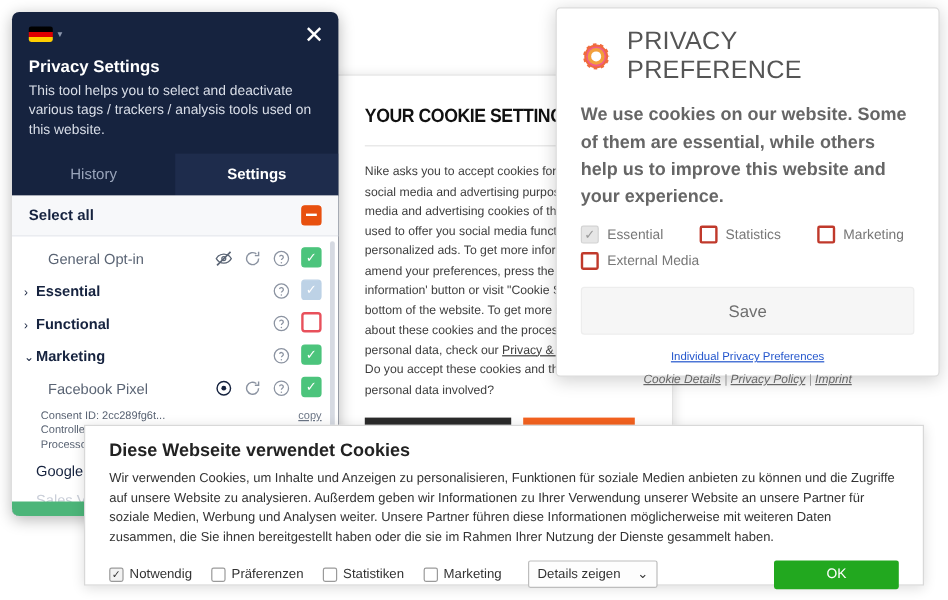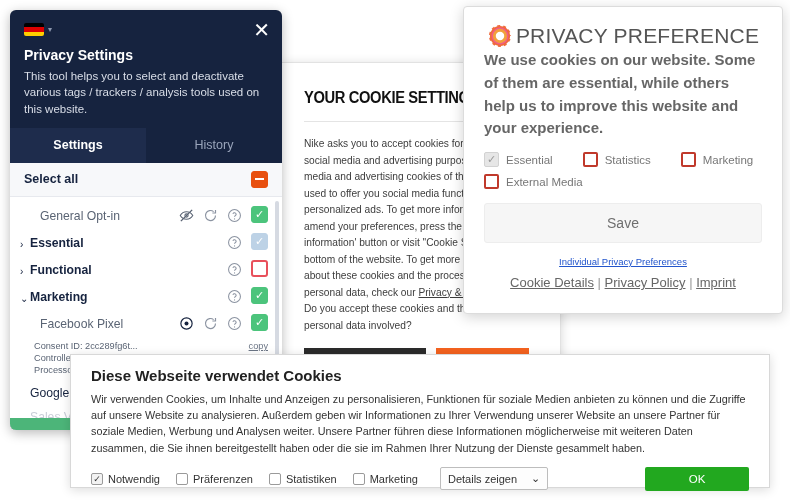--- a/index.html
+++ b/index.html
@@ -99,37 +99,37 @@
   .nk-btn.orange { background: #f4621f; }
   .nk-foot { font-size: 9px; color: #555; line-height: 1.6; margin-top: 18px; padding-top: 13px; border-top: 1px solid #ececec;}
   .nk-foot a { color: #555; }
 
   
   .panel-pref {
     position: absolute; left: 463px; top: 6px; width: 320px; height: 308px;
     background: #fff; border: 1px solid #dcdcdc; border-radius: 4px;
     box-shadow: 0 3px 14px rgba(0,0,0,.18); z-index: 4; padding: 16px 20px;
   }
-  .pp-head { display: flex; align-items: center; gap: 3px; justify-content: center; }
+  .pp-head { display: flex; align-items: center; gap: 13px; margin-bottom: 14px; }
   .pp-title { font-size: 21px; color: #555; letter-spacing: .2px; }
   .pp-text { font-size: 15px; color: #666; line-height: 1.52; margin-bottom: 12px; font-weight: bold; }
   .pp-cbs { display: flex; flex-wrap: wrap; gap: 7px 30px; margin-bottom: 14px; }
   .pp-cb { display: flex; align-items: center; gap: 7px; font-size: 11.5px; color: #777; cursor: pointer; }
   .pbox { width: 15px; height: 15px; flex: none; border-radius: 2px; display:inline-flex; align-items:center; justify-content:center;}
   .pbox.checked { background: #e6e6e6; border: 1px solid #d2d2d2; color: #999; font-size: 11px;}
   .pbox.red { background: #fff; border: 2px solid #c0392b; }
   .pp-btn {
     display: block; width: 100%; text-align: center; padding: 11px 0;
     font-size: 14px; border-radius: 3px; margin-bottom: 8px; cursor: pointer;
   }
   .pp-btn.primary { background: #0b5fd4; color: #fff; }
   .pp-btn.secondary { background: #f6f6f6; color: #6f6f6f; border: 1px solid #ededed; }
   .pp-link1 { text-align: center; margin-top: 6px; }
   .pp-link1 a { font-size: 9.5px; color: #2255cc; text-decoration: underline; }
-  .pp-link2 { text-align: center; margin-top: 6px; font-size: 13px; color: #666; }
+  .pp-link2 { text-align: center; margin-top: 6px; font-size: 10px; color: #666; font-style: italic; }
   .pp-link2 a { color: #666; text-decoration: underline; }
   .pp-sep { color: #999; }
 
   
   .panel-de {
     position: absolute; left: 70px; top: 354px; width: 700px; height: 134px;
     background: #fff; border: 1px solid #d8d8d8;
     box-shadow: 0 2px 10px rgba(0,0,0,.14); z-index: 5; padding: 12px 20px;
   }
   .de-title { font-size: 15px; font-weight: bold; color: #222; margin-bottom: 7px; }
@@ -155,22 +155,22 @@
 <div id="stage">
 
   <div class="panel-dark">
     <div class="pd-head">
       <span class="flag"></span><span class="flag-caret">▾</span>
       <span class="pd-close">✕</span>
       <div class="pd-title">Privacy Settings</div>
       <div class="pd-sub">This tool helps you to select and deactivate various tags / trackers / analysis tools used on this website.</div>
     </div>
     <div class="pd-tabs">
+      <div class="pd-tab">History</div>
       <div class="pd-tab active">Settings</div>
-      <div class="pd-tab">History</div>
     </div>
 
     <div class="pd-body">
       <div class="row-selectall">
         <span class="lbl">Select all</span>
         <span class="cb cb-orange">
             <span class="dash"></span>
           </span>
       </div>
 

